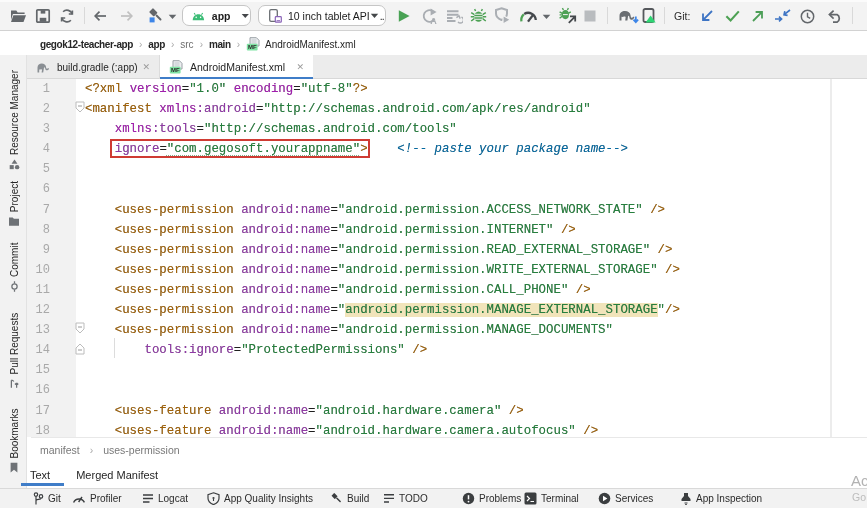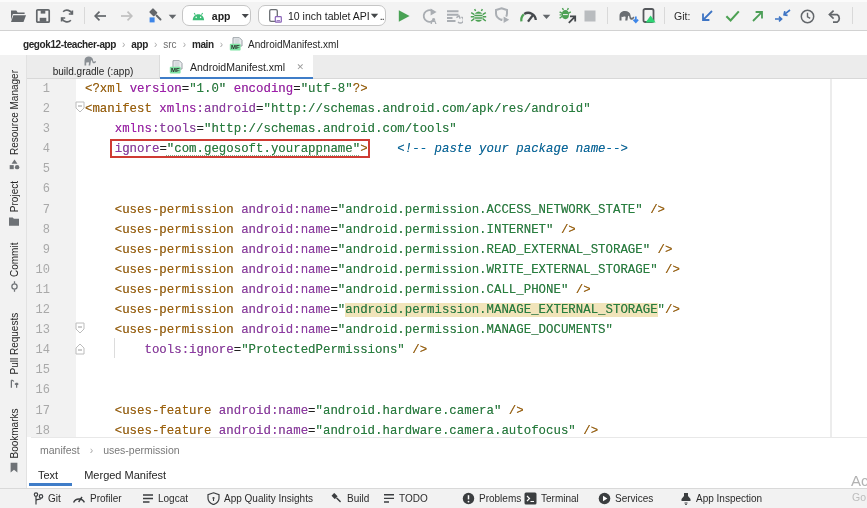--- a/index.html
+++ b/index.html
@@ -10,21 +10,21 @@
 
   
   #toolbar { left:0; top:0; width:867px; height:31px; background:#f3f3f3;
     border-top:2px solid #fbfbfb; border-bottom:1px solid #d2d2d2; }
   .tsep { position:absolute; top:7px; width:1px; height:17px; background:#d9d9d9; }
   .combo { position:absolute; top:5px; height:21px; background:#fff; border:1px solid #c6c6c6;
     border-radius:7px; display:flex; align-items:center; font-size:10.5px; color:#1c1c1c; }
 
   
   #crumbs { left:0; top:33px; width:867px; height:22px; background:#fff;
-    display:flex; align-items:center; font-size:10px; color:#262626; padding-left:23px; }
+    display:flex; align-items:center; font-size:10px; color:#262626; padding-left:40px; }
   #crumbs .sep { color:#a9a9a9; margin:0 6px; font-size:10px; }
   #crumbs .dim { color:#6e6e6e; font-weight:normal; }
   #crumbs b { font-weight:bold; font-size:10px; letter-spacing:-0.4px; }
 
   
   #tabstrip { left:27px; top:55px; width:840px; height:24px; background:#ececec;
     border-bottom:1px solid #d8d8d8; display:flex; }
   .tab { height:24px; display:flex; align-items:center; font-size:10px; color:#262626;
     padding:0 9px; position:relative; }
   .tab .x { color:#9b9b9b; font-size:9px; margin-left:auto; }
@@ -256,21 +256,21 @@
         <svg width="14" height="14" viewBox="0 0 14 14">
   <path d="M4 0.7 H10.4 L13 3.3 V9 H4 Z" fill="#eceef0" stroke="#9aa0a6" stroke-width="1"></path>
   <path d="M5.5 3 h5 M5.5 5 h5 M5.5 7 h5" stroke="#b6bcc2" stroke-width="0.8"></path>
   <rect x="0.8" y="6.8" width="10.8" height="6.6" rx="1" fill="#7fe3a3"></rect>
   <text x="2.1" y="12.2" font-size="6" font-weight="bold" fill="#2b2b2b" font-family="Liberation Sans">MF</text>
 </svg>
       </span>AndroidManifest.xml
   </div>
 
   <div class="abs" id="tabstrip">
-    <div class="tab" style="width:133px;flex-direction:column;"><span style="margin-right:6px;display:flex;align-items:center;">
+    <div class="tab" style="width:133px;"><span style="margin-right:6px;display:flex;align-items:center;">
           <svg width="15" height="11" viewBox="0 0 15 11">
   <path d="M1.5 10.5 V5.5 C1.5 3 3.5 1.5 5.8 1.5 C8.1 1.5 9.8 2.8 10 4.8 L10.2 6 C10.3 6.8 11 7 11.5 6.6 L12.4 5.9 L13.1 6.9 L12 7.9 C11 8.7 9.6 8.3 9.3 7.1 L9 5.7 C8.85 5 8.2 5 8 5.7 L7.2 10.5 H5.6 L6 8 C6.1 7.3 5.5 7 4.9 7.3 C4.2 7.6 3.4 7.6 3.2 7.5 V10.5 Z" fill="#8a8f94"></path>
 </svg>
         </span>build.gradle (:app)<span class="x">✕</span></div>
     <div class="tab active" style="width:153px;font-size:10.5px;"><span style="margin-right:7px;display:flex;align-items:center;">
           <svg width="14" height="14" viewBox="0 0 14 14">
   <path d="M4 0.7 H10.4 L13 3.3 V9 H4 Z" fill="#eceef0" stroke="#9aa0a6" stroke-width="1"></path>
   <path d="M5.5 3 h5 M5.5 5 h5 M5.5 7 h5" stroke="#b6bcc2" stroke-width="0.8"></path>
   <rect x="0.8" y="6.8" width="10.8" height="6.6" rx="1" fill="#7fe3a3"></rect>
   <text x="2.1" y="12.2" font-size="6" font-weight="bold" fill="#2b2b2b" font-family="Liberation Sans">MF</text>
@@ -367,21 +367,21 @@
         <path d="M3 5 h4" stroke="#9a9a9a"></path>
   </svg>
   <svg class="abs" style="left:75px;top:343px" width="10" height="12" viewBox="0 0 10 12">
     <path d="M1 11 H9 V5 L5 1 L1 5 Z" fill="#fff" stroke="#bcbcbc"></path>
         <path d="M3 7 h4" stroke="#9a9a9a"></path>
   </svg>
 </div>
 
   <div class="abs" id="bcrumb">manifest<span style="color:#a9a9a9;margin:0 10px;">›</span>uses-permission</div>
   <div class="abs" id="btabs">
-    <span style="margin-left:11px; position:relative;">Text
+    <span style="margin-left:3px; position:relative;">Text
       <span style="position:absolute; left:-9px; right:-14px; bottom:-5px; height:3px; background:#3f7dc8;"></span>
     </span>
     <span style="margin-left:26px;">Merged Manifest</span>
   </div>
   <div class="abs" id="statusbar"></div>
   <div id="status-items">
   <div class="sitem" style="left:33px">
     <svg width="11" height="13" viewBox="0 0 11 13">
       <circle cx="3" cy="2.6" r="1.7" fill="none" stroke="#3b3e40" stroke-width="1.2"></circle>
       <circle cx="8" cy="4.4" r="1.7" fill="none" stroke="#3b3e40" stroke-width="1.2"></circle>

